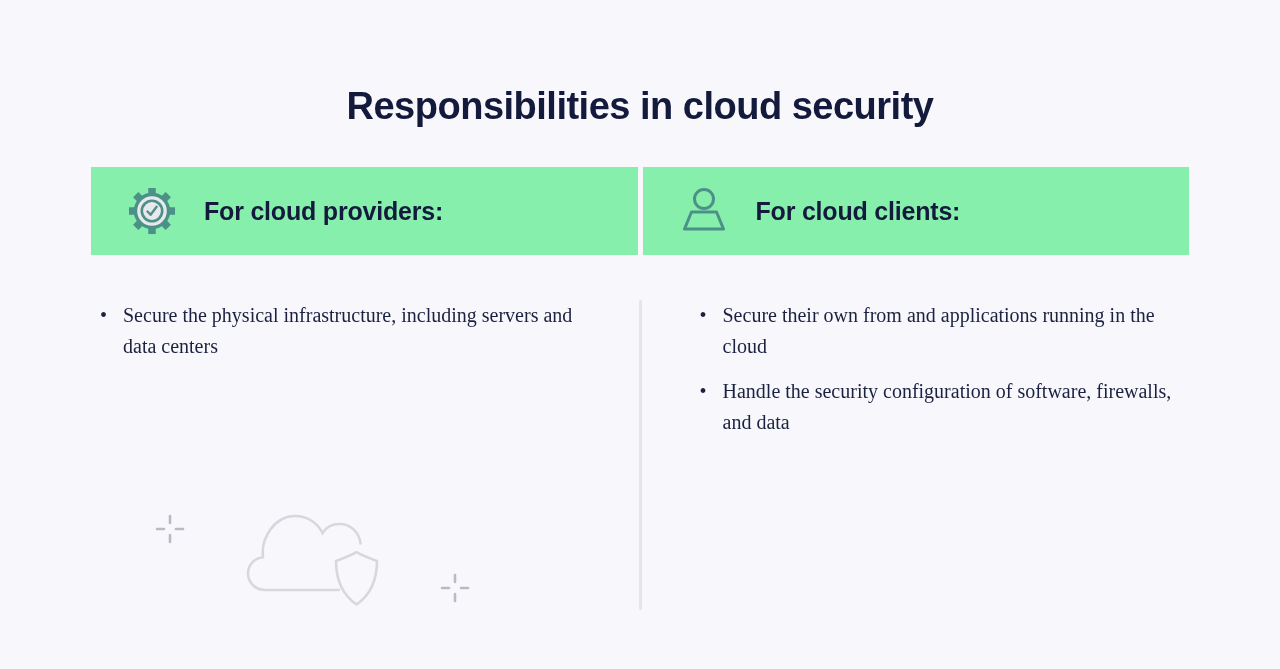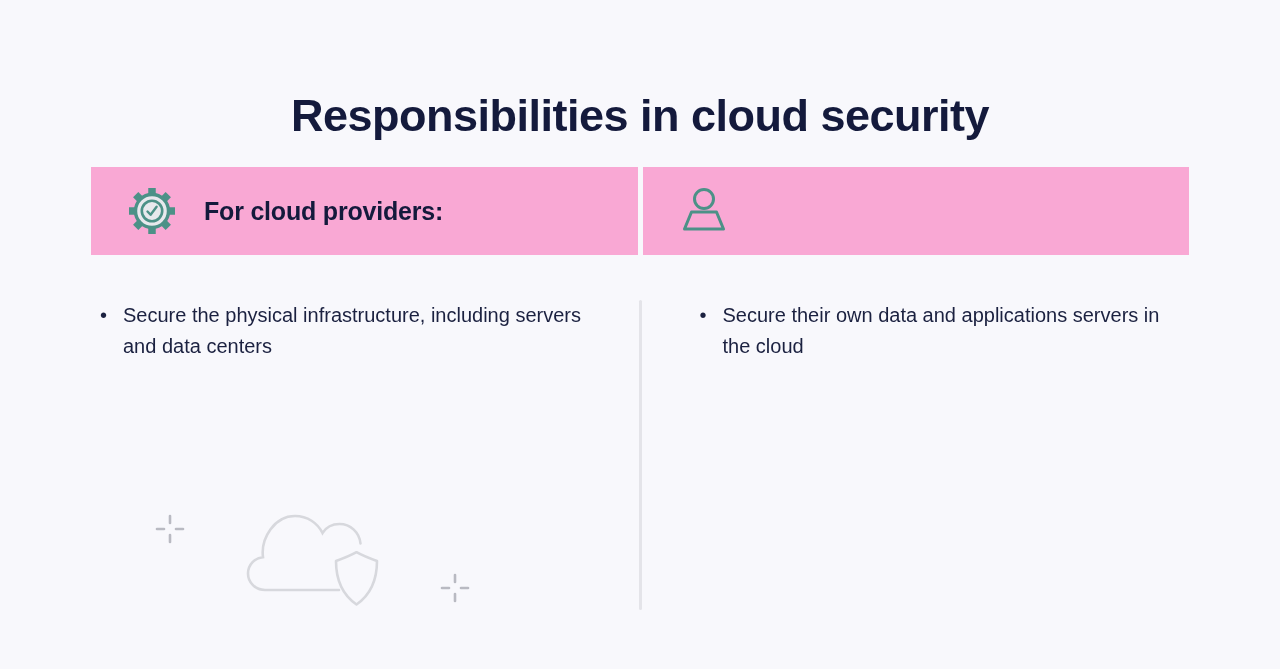--- a/index.html
+++ b/index.html
@@ -14,40 +14,40 @@
     background: #f8f8fc;
     font-family: "Liberation Sans", sans-serif;
     color: #161b3c;
   }
   .page-title {
     position: absolute;
     top: 60px;
     left: 0;
     width: 1280px;
     text-align: center;
-    font-size: 45px;
+    font-size: 38px;
     font-weight: 700;
     letter-spacing: -0.5px;
     color: #141a3c;
   }
   .columns {
     position: absolute;
     left: 91px;
     top: 167px;
     width: 1098px;
     display: flex;
     gap: 5px;
   }
   .column {
     flex: 1 1 0;
     min-width: 0;
   }
   .col-header {
     height: 88px;
-    background: #f9a8d4;
+    background: #86efac;
     display: flex;
     align-items: center;
     padding-left: 33px;
     box-sizing: border-box;
   }
   .col-header .icon-box {
     width: 56px;
     height: 56px;
     display: flex;
     align-items: center;
@@ -61,20 +61,21 @@
     color: #141a3c;
     letter-spacing: -0.2px;
   }
   ul.bullets {
     list-style: none;
     margin: 45px 0 0 0;
     padding: 0;
     font-size: 20px;
     line-height: 31px;
     color: #1b2140;
+    font-family: Liberation Serif, serif;
   }
   .column-providers ul.bullets { margin-left: 9px;  width: 500px; }
   .column-clients  ul.bullets { margin-left: 57px; width: 480px; }
   ul.bullets li {
     position: relative;
     padding-left: 23px;
     margin-bottom: 14px;
   }
   ul.bullets li::before {
     content: "\2022";
@@ -140,23 +141,25 @@
   <div class="column column-clients">
     <div class="col-header">
       <span class="icon-box">
         <svg width="56" height="56" viewBox="0 0 56 56" fill="none">
           <g stroke="#4c9187" stroke-width="3">
             <circle cx="28" cy="16" r="9.5"></circle>
             <path d="M 8.5 46 L 15.5 29 H 40.5 L 47.5 46 Z" stroke-linejoin="round"></path>
           </g>
         </svg>
       </span>
+      <span class="label">For cloud clients:</span>
     </div>
     <ul class="bullets">
-      <li>Secure their own data and applications servers in the cloud</li>
+      <li>Secure their own from and applications running in the cloud</li>
+      <li>Handle the security configuration of software, firewalls, and data</li>
     </ul>
   </div>
 
 </div>
 
 <div class="divider"></div>
 
 <div class="cloud-decoration">
   <svg width="148" height="112" viewBox="0 0 148 112" fill="none">
     <g stroke="#d7d8dd" stroke-width="2.6" stroke-linecap="round">

